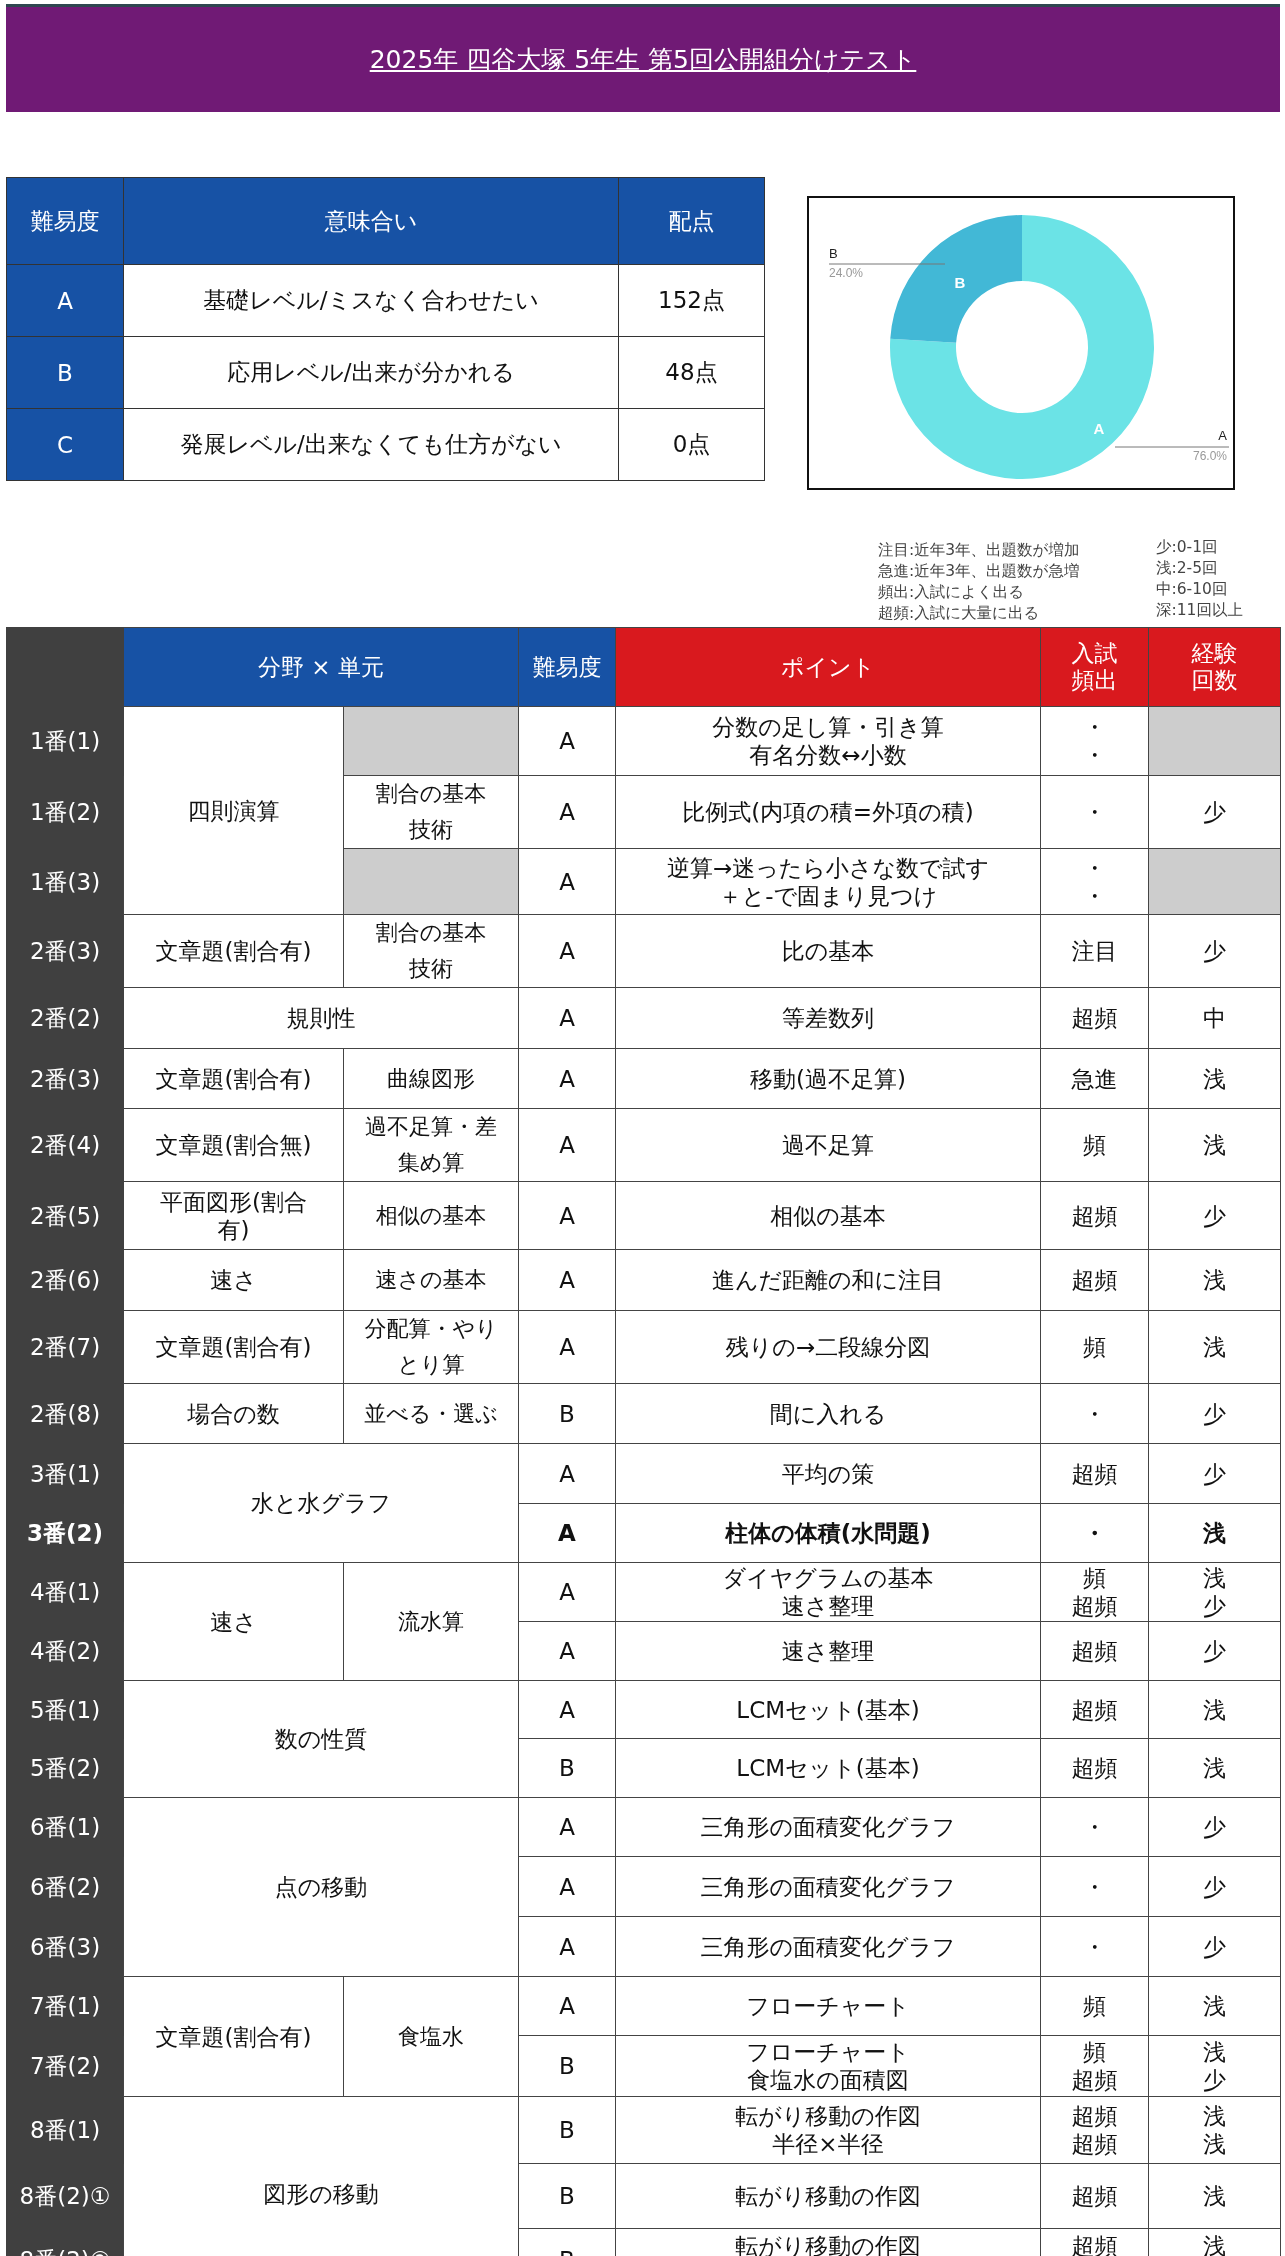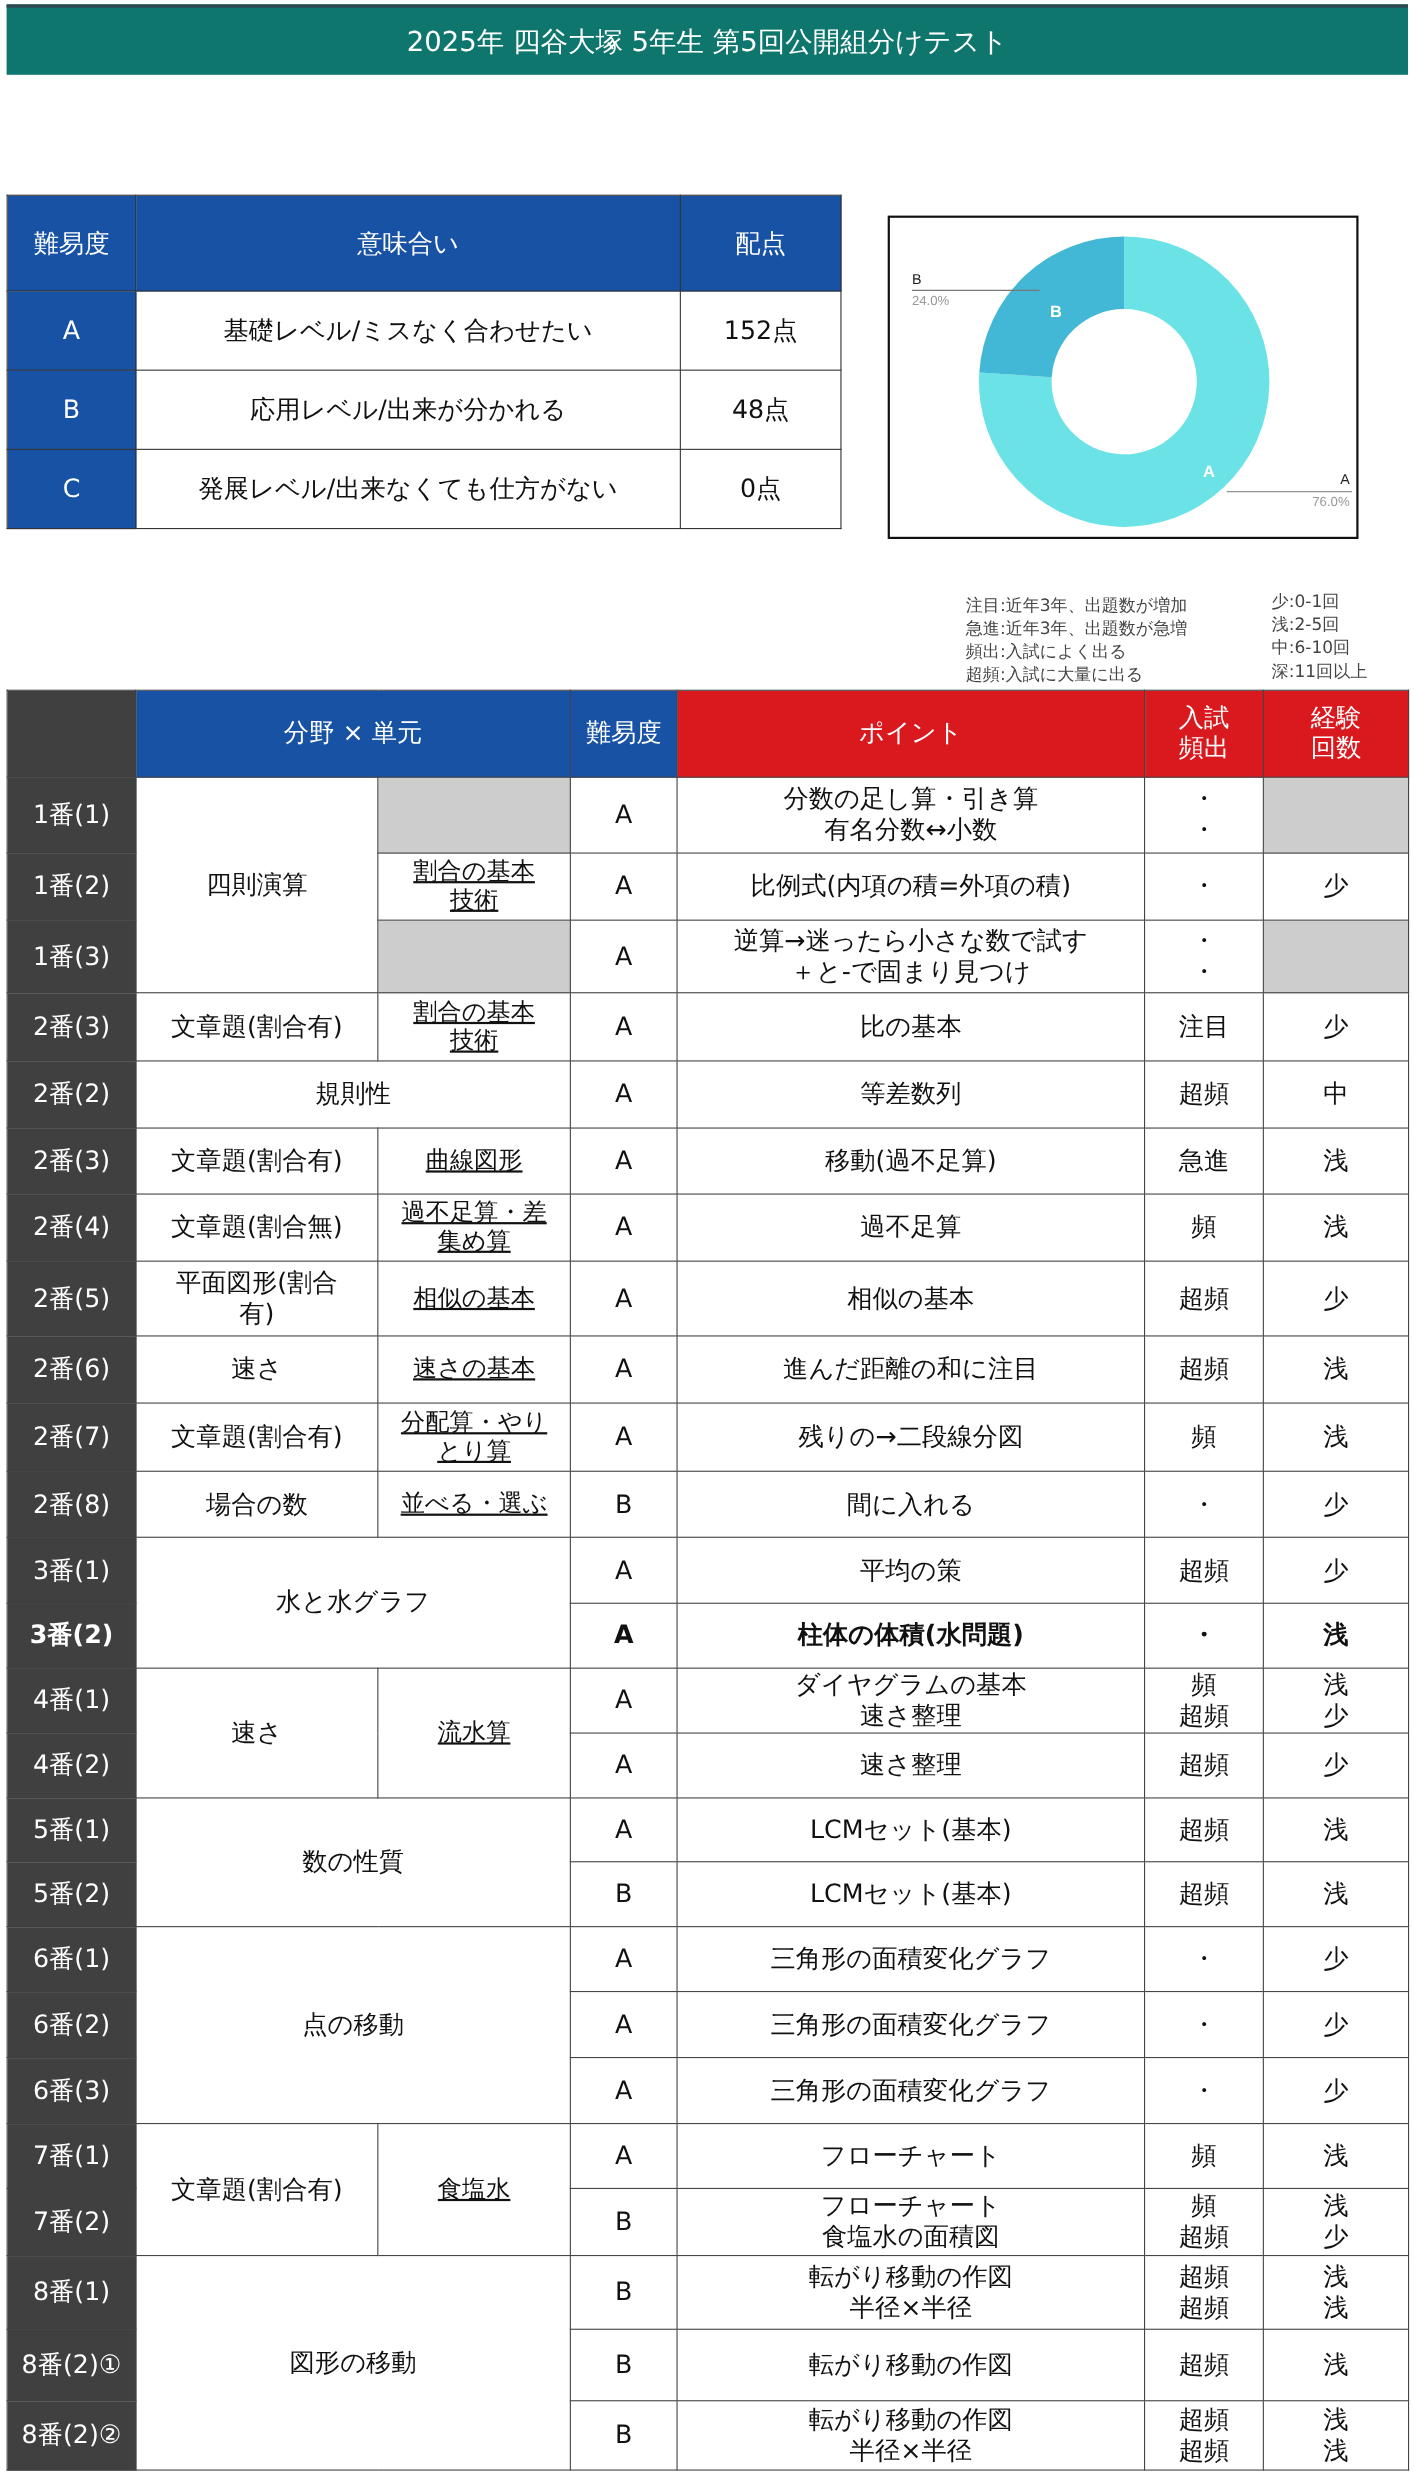--- a/index.html
+++ b/index.html
@@ -2,25 +2,26 @@
 <html><head>
 <meta charset="utf-8">
 <style>
   html, body { margin: 0; padding: 0; background: #ffffff; }
   body {
     width: 1285px; height: 2256px; position: relative; overflow: hidden;
     font-family: "DejaVu Sans", "Liberation Sans", sans-serif;
     color: #111;
   }
   .title-bar {
-    position: absolute; left: 6px; top: 4px; width: 1274px; height: 64px;
-    background: #0f766e; border-top: 3px solid #2f4650;
+    position: absolute; left: 6px; top: 4px; width: 1274px; height: 108px;
+    background: #701a75; border-top: 3px solid #2f4650;
     display: flex; align-items: center; justify-content: center;
     color: #fff; font-size: 25px; letter-spacing: 0px;
     box-sizing: border-box;
+    text-decoration: underline;
   }
   
   .legend-table {
     position: absolute; left: 6px; top: 177px; width: 758px;
     border-collapse: collapse; table-layout: fixed;
   }
   .legend-table th, .legend-table td {
     border: 1px solid #333; text-align: center; vertical-align: middle;
     padding: 0; font-size: 23px;
   }
@@ -50,21 +51,21 @@
   .main-table th, .main-table td {
     border: 1px solid #444; text-align: center; vertical-align: middle;
     padding: 0 4px; font-size: 23px; line-height: 28px; box-sizing: border-box;
   }
   .main-table th { font-weight: normal; color: #fff; height: 79px; }
   .main-table th.blue { background: #1752a5; }
   .main-table th.red { background: #d9191e; }
   .main-table th.dark, .main-table td.qno { background: #404040; color: #fff; border-color: #404040; }
   .main-table td.qno { font-size: 23px; white-space: nowrap; padding: 0; }
   .main-table td.grey { background: #cdcdcd; }
-  .main-table td.sm { font-size: 22px; line-height: 26px; text-decoration: underline; }
+  .main-table td.sm { font-size: 22px; line-height: 36px; }
   .pre { white-space: pre-line; }
 </style>
 </head>
 <body>
 
 <div class="title-bar">
   <span>2025年 四谷大塚  5年生 第5回公開組分けテスト</span>
 </div>
 
 <table class="legend-table">

